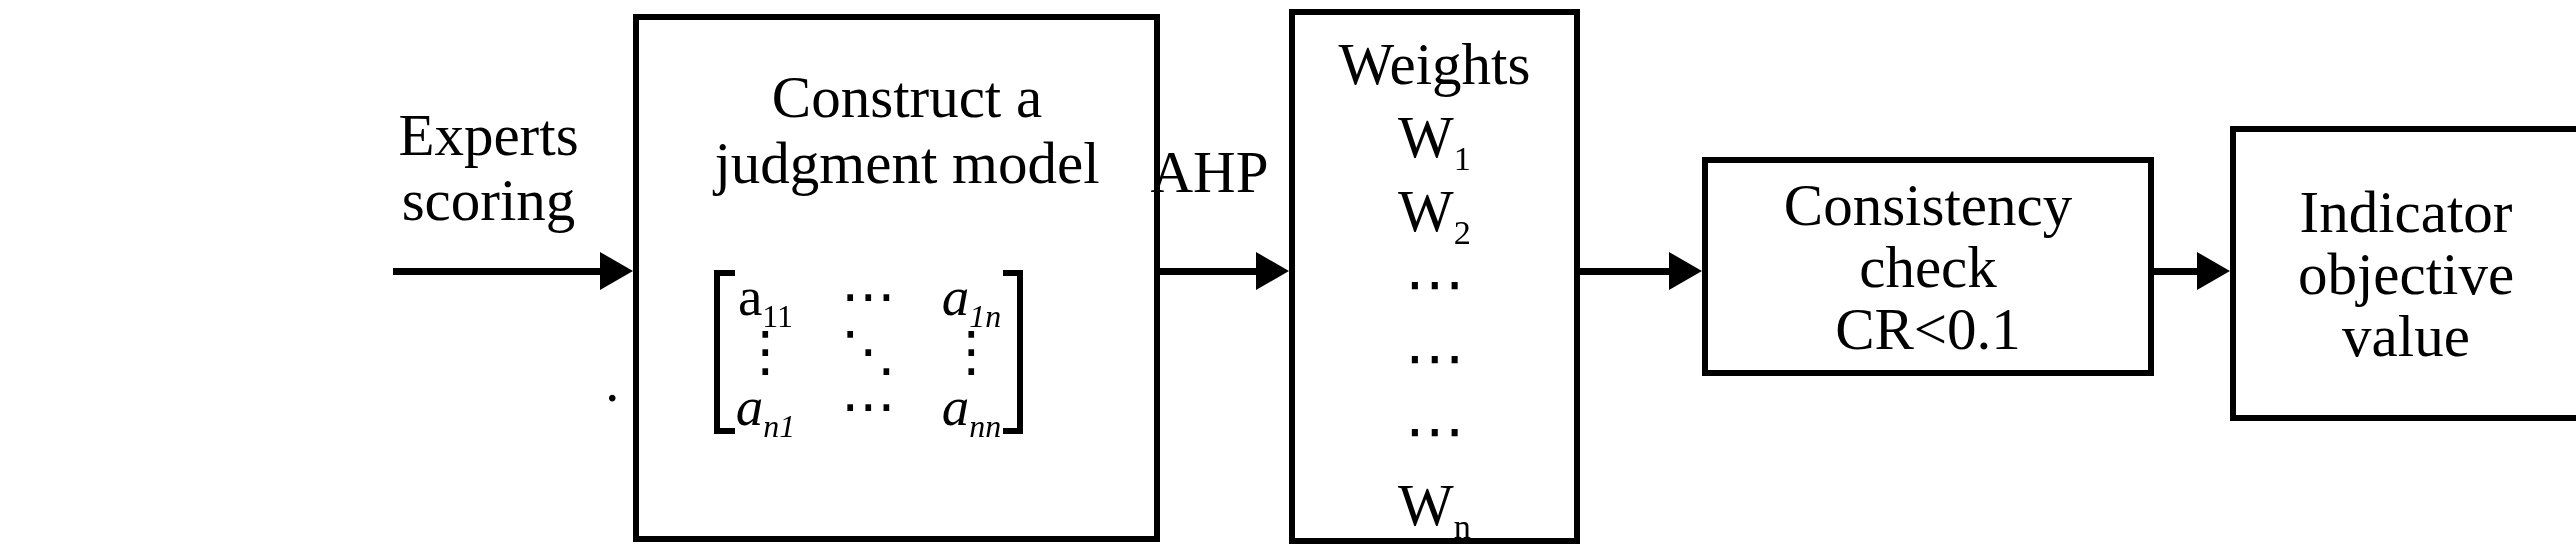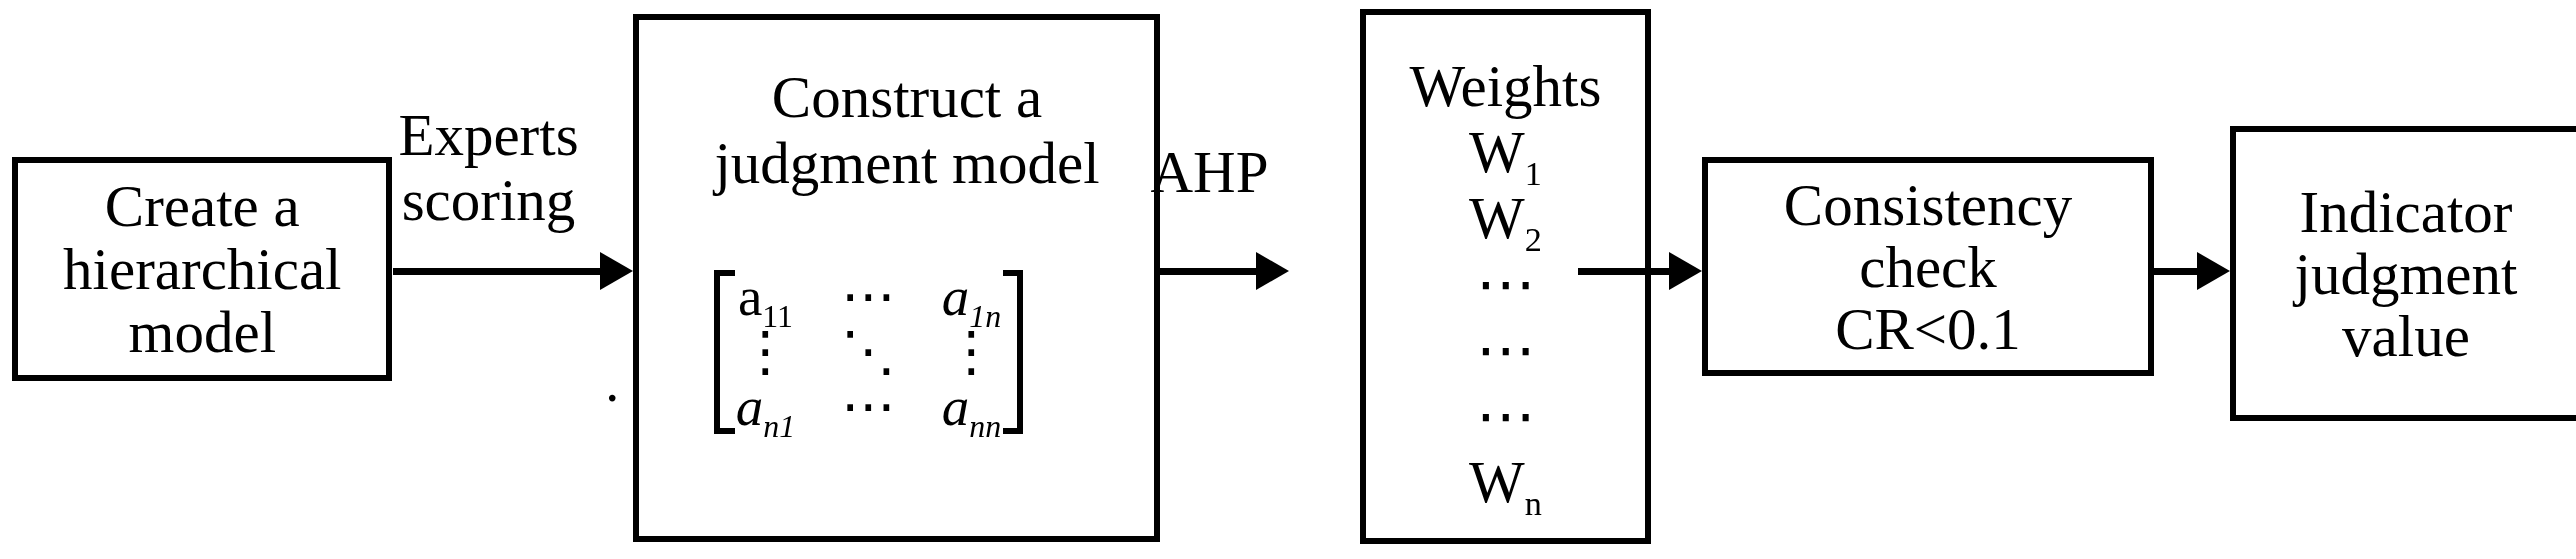--- a/index.html
+++ b/index.html
@@ -18,21 +18,21 @@
     box-sizing:border-box;
     border:6.2px solid #000000;
     background:#ffffff;
     display:flex; flex-direction:column;
     justify-content:center; align-items:center;
     text-align:center;
     font-size:59px; line-height:63px;
   }
   #box-create      { left:12.3px;   top:157px; width:380px; height:224px; }
   #box-matrix      { left:633px;  top:13.7px;  width:527px; height:528px; justify-content:flex-start;padding-left:21px; }
-  #box-weights     { left:1360px; top:9px;  width:291px; height:535px; justify-content:center; padding-top:15.7px; line-height:66px; }
+  #box-weights     { left:1289px; top:9px;  width:291px; height:535px; justify-content:space-between; padding-top:15.7px; line-height:66px; }
   #box-consistency { left:1702px; top:157px; width:452px; height:219px; line-height:62px;align-items:center; }
   #box-indicator   { left:2230px; top:126px; width:352px; height:295px; line-height:62px; }
 
   .matrix-title { padding-top:44px; line-height:66px; }
 
   
   .matrix-wrap { position:absolute; left:75px; top:250px; height:164px; display:flex; }
   .bracket { width:20.5px; box-sizing:border-box; }
   .bracket-left  { border-left:6.8px solid #000; border-top:6.8px solid #000; border-bottom:6.8px solid #000; }
   .bracket-right { border-right:6.8px solid #000; border-top:6.8px solid #000; border-bottom:6.8px solid #000; }
@@ -73,25 +73,20 @@
   #label-ahp     { left:1137px; top:139px; width:145px; line-height:66px; }
 
   
   #stray-dot { position:absolute; left:602px; top:354px; width:20.5px; font-size:56px; line-height:56px; text-align:center; }
 </style>
 </head>
 <body>
 
 <div class="canvas">
 
-  <div class="box" id="box-create">
-    <div>Create a</div>
-    <div>hierarchical</div>
-    <div>model</div>
-  </div>
 
   <div class="shaft" id="shaft1"></div>
   <div class="head" id="head1"></div>
   <div class="arrow-label" id="label-experts">
     <div>Experts</div>
     <div>scoring</div>
   </div>
 
   <div id="stray-dot">.</div>
 
@@ -138,18 +133,18 @@
     <div>Consistency</div>
     <div>check</div>
     <div>CR&lt;0.1</div>
   </div>
 
   <div class="shaft" id="shaft4"></div>
   <div class="head" id="head4"></div>
 
   <div class="box" id="box-indicator">
     <div>Indicator</div>
-    <div>judgment</div>
+    <div>objective</div>
     <div>value</div>
   </div>
 
 </div>
 
 
 </body></html>

